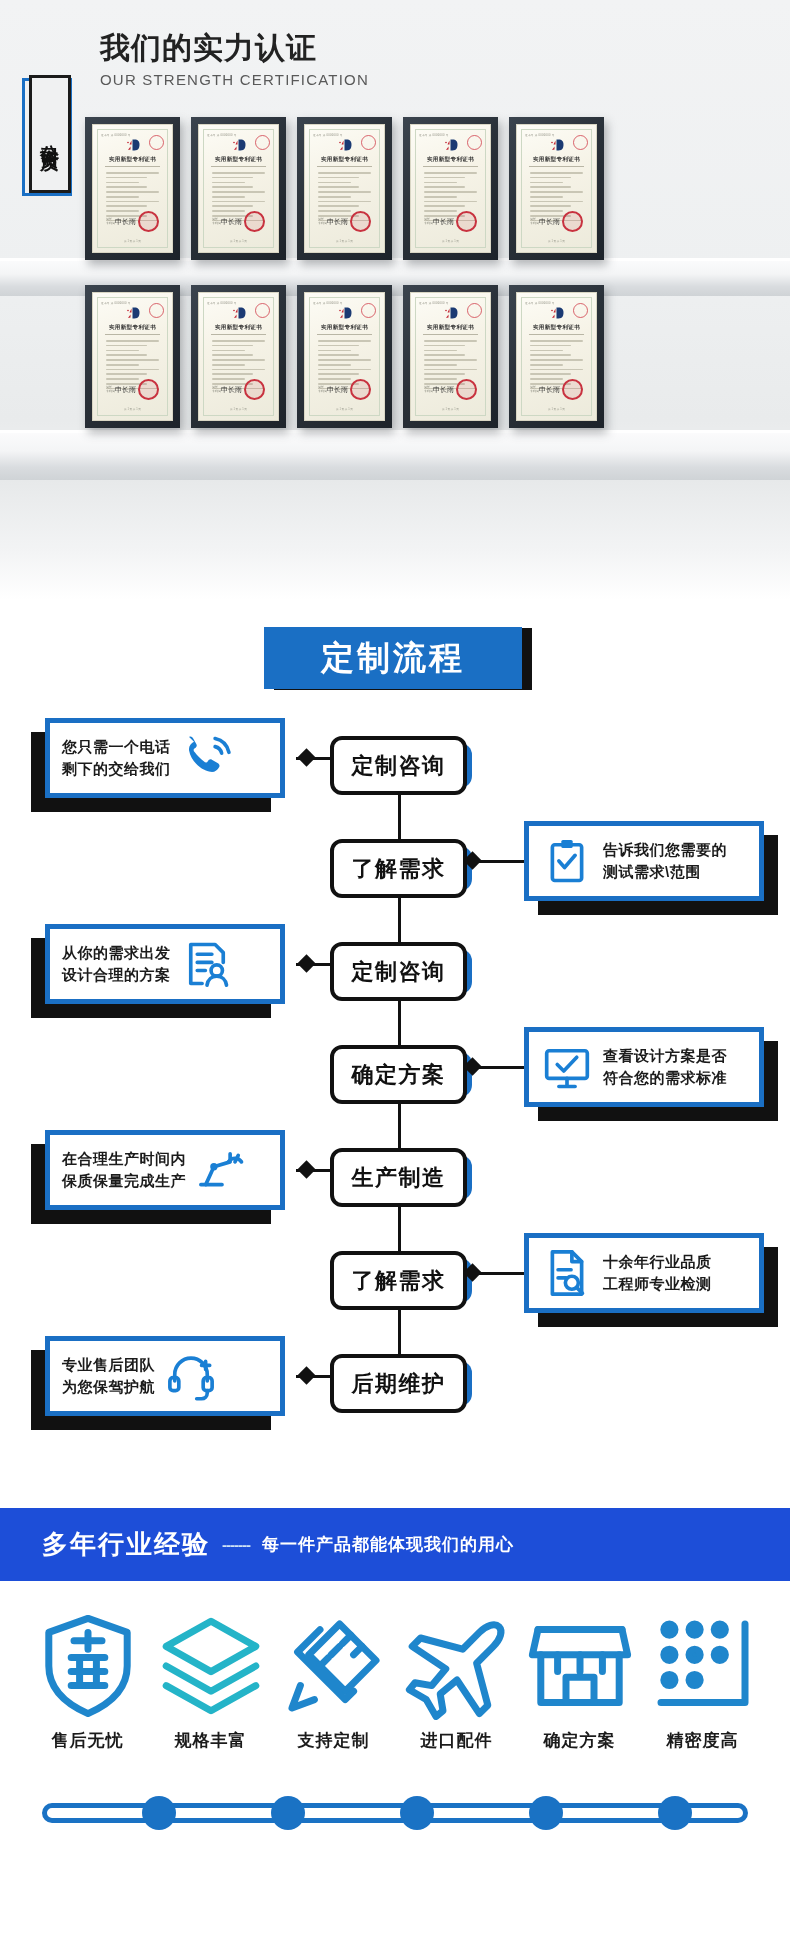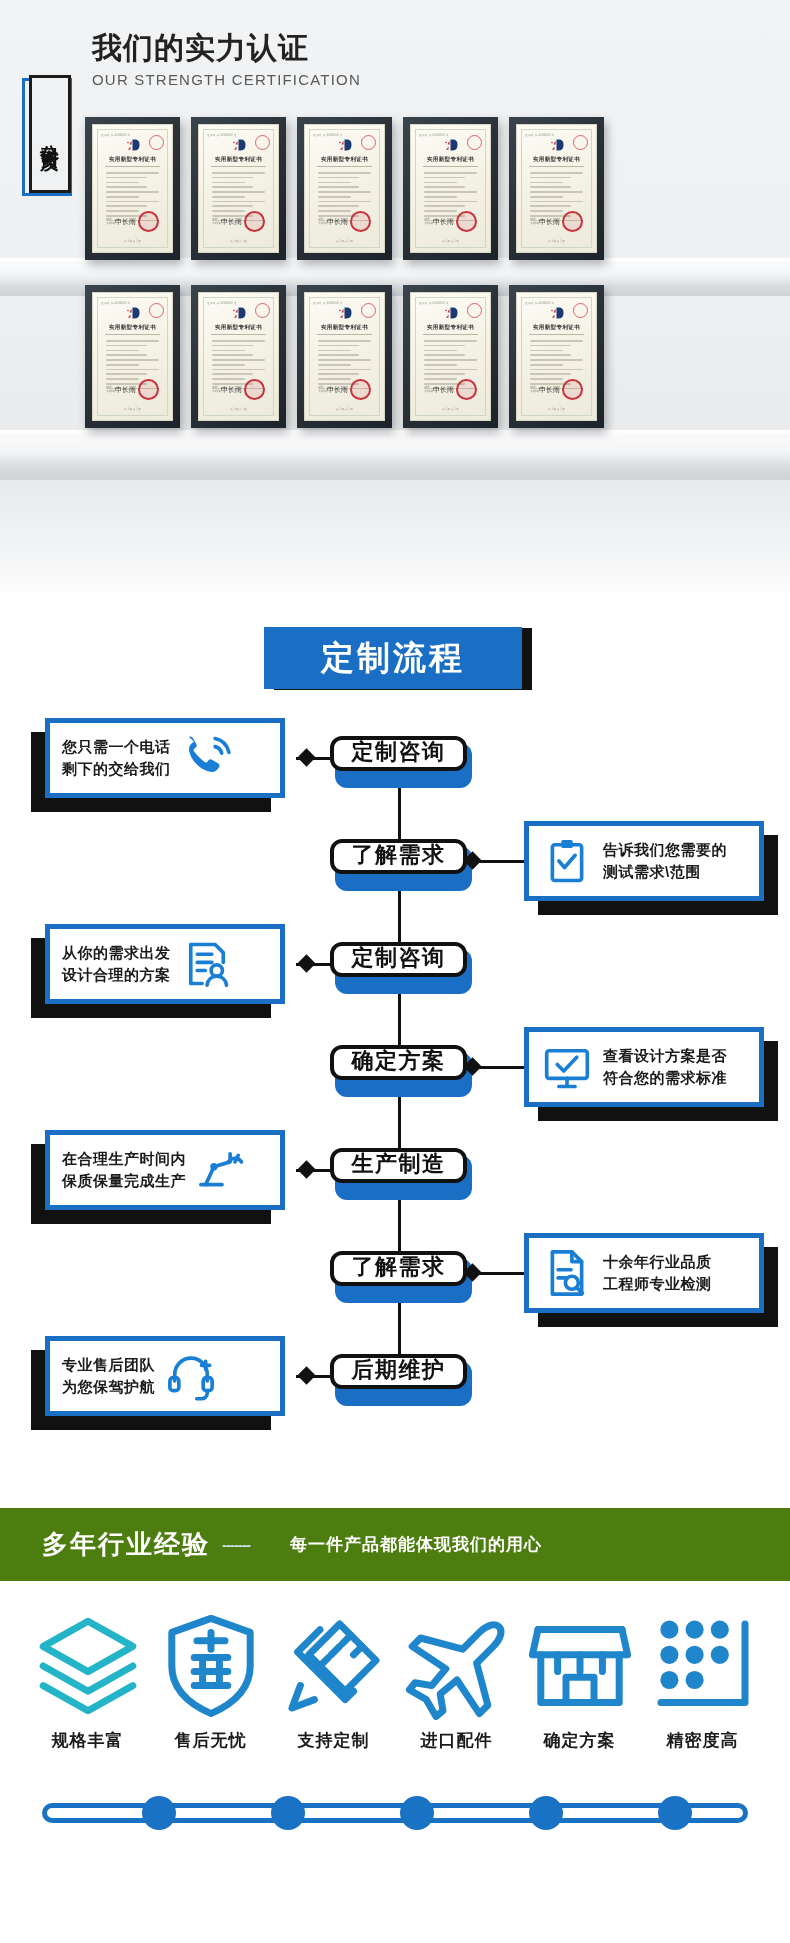--- a/index.html
+++ b/index.html
@@ -10,21 +10,21 @@
   }
   #page { position: relative; width: 790px; height: 1943px; overflow: hidden; background:#fff; }
 
   
   .cert-section {
     position: relative;
     width: 790px; height: 600px;
     background: linear-gradient(180deg,#f2f3f4 0%, #eef0f1 45%, #e9ebec 70%, #ffffff 99%);
     overflow: hidden;
   }
-  .cert-head { position:absolute; left:92px; top:30px; }
+  .cert-head { position:absolute; left:100px; top:30px; }
   .cert-head h1 {
     font-size: 30px; font-weight: bold; color:#222; letter-spacing:1px;
     line-height: 1.2;
   }
   .cert-head h2 {
     font-size: 15px; font-weight: normal; color:#595959;
     letter-spacing: 1.2px; margin-top:5px;
   }
   .vbadge {
     position:absolute; left:22px; top:78px;
@@ -132,23 +132,23 @@
   .step {
     position:absolute; left:330px;
     width:137px; height:45px;
   }
   .step .shadow {
     position:absolute; left:5px; top:7px; width:137px; height:45px;
     background:#1a6fc4; border-radius:12px;
   }
   .step .pill {
     position:relative;
-    width:137px; height:35px;
+    width:137px; height:59px;
     border:4px solid #111; border-radius:12px; background:#fff;
-    display:flex; align-items:flex-end; justify-content:center;
+    display:flex; align-items:center; justify-content:center;
   }
   .step .pill span {
     font-size:22px; font-weight:bold; color:#111; letter-spacing:1.5px;
   }
 
   
   .callout { position:absolute; width:240px; height:100px; }
   .callout .cshadow {
     position:absolute; left:-14px; top:14px;
     width:240px; height:80px; background:#111;
@@ -172,25 +172,25 @@
   .conn { position:absolute; height:3px; background:#111; }
   .diamond {
     position:absolute; width:13px; height:13px; background:#111;
     transform: rotate(45deg);
   }
 
   
   .bottom-section { position:relative; width:790px; height:483px; background:#fff; }
   .band {
     position:absolute; left:0; top:48px; width:790px; height:73px;
-    background:#4d7c0f; display:flex; align-items:center; padding-left:42px; gap:12px;
+    background:#1d4ed8; display:flex; align-items:center; padding-left:42px; gap:12px;
   }
   .band .b1 { color:#fff; font-size:26px; font-weight:bold; letter-spacing:2px; }
   .band .dashes { color:#cfe3f6; font-size:15px; letter-spacing:-1px; font-weight:bold;}
-  .band .b2 { color:#fff; font-size:17px; font-weight:bold; letter-spacing:1px;margin-left:28px; }
+  .band .b2 { color:#fff; font-size:17px; font-weight:bold; letter-spacing:1px; }
 
   .feat-row {
     position:absolute; left:0; top:150px; width:790px;
     display:flex; justify-content:space-around; align-items:flex-end; padding:0 26px;
   }
   .feat { width:112px; text-align:center; }
   .feat .fi { height:112px; display:flex; align-items:center; justify-content:center; }
   .feat .fl { margin-top:7px; font-size:17px; font-weight:bold; color:#1b1b1b; letter-spacing:1px; }
 
   .timeline { position:absolute; left:42px; top:336px; width:706px; height:34px; }
@@ -715,37 +715,37 @@
   </div>
 
   <div class="bottom-section">
     <div class="band">
       <div class="b1">多年行业经验</div>
       <div class="dashes">-------</div>
       <div class="b2">每一件产品都能体现我们的用心</div>
     </div>
     <div class="feat-row" id="feat-row">
   <div class="feat">
+    <div class="fi" style="color:#1f86cc">
+            <svg viewBox="0 0 80 80" fill="none" stroke="currentColor" stroke-width="5" stroke-linecap="round" stroke-linejoin="round">
+              <path d="M40 6l28 10v24c0 16-12 27-28 34C24 67 12 56 12 40V16z"></path>
+              <path d="M30 22h20M40 16v12M28 34h24M28 44h24M34 34v20M46 34v20M28 54h24"></path>
+            </svg>
+          </div>
+    <div class="fl">售后无忧</div>
+  </div>
+  <div class="feat">
     <div class="fi" style="color:#24b4c8">
             <svg viewBox="0 0 80 80" fill="none" stroke="currentColor" stroke-width="5" stroke-linecap="round" stroke-linejoin="round">
               <path d="M40 8L72 26 40 44 8 26z"></path>
               <path d="M8 40l32 18 32-18"></path>
               <path d="M8 54l32 18 32-18"></path>
             </svg>
           </div>
     <div class="fl">规格丰富</div>
-  </div>
-  <div class="feat">
-    <div class="fi" style="color:#1f86cc">
-            <svg viewBox="0 0 80 80" fill="none" stroke="currentColor" stroke-width="5" stroke-linecap="round" stroke-linejoin="round">
-              <path d="M40 6l28 10v24c0 16-12 27-28 34C24 67 12 56 12 40V16z"></path>
-              <path d="M30 22h20M40 16v12M28 34h24M28 44h24M34 34v20M46 34v20M28 54h24"></path>
-            </svg>
-          </div>
-    <div class="fl">售后无忧</div>
   </div>
   <div class="feat">
     <div class="fi" style="color:#1f86cc">
             <svg viewBox="0 0 80 80" fill="none" stroke="currentColor" stroke-width="5" stroke-linecap="round" stroke-linejoin="round">
               <path d="M44 10l26 26-22 22L22 32z"></path>
               <path d="M52 18l-6 6M60 26l-6 6M44 26l-6 6M36 34l-6 6"></path>
               <path d="M30 14L14 30l34 34 6-6"></path>
               <path d="M16 54l-6 16 16-6"></path>
             </svg>
           </div>

